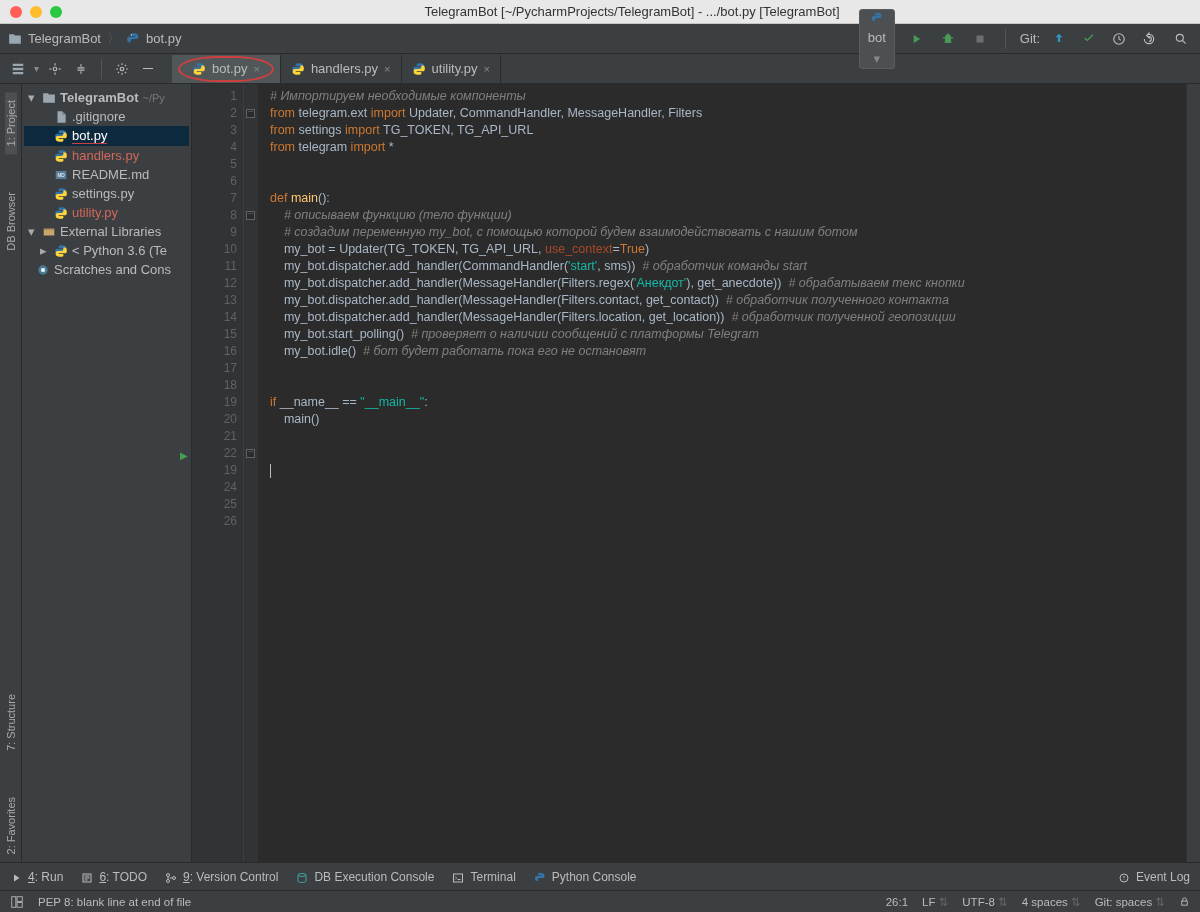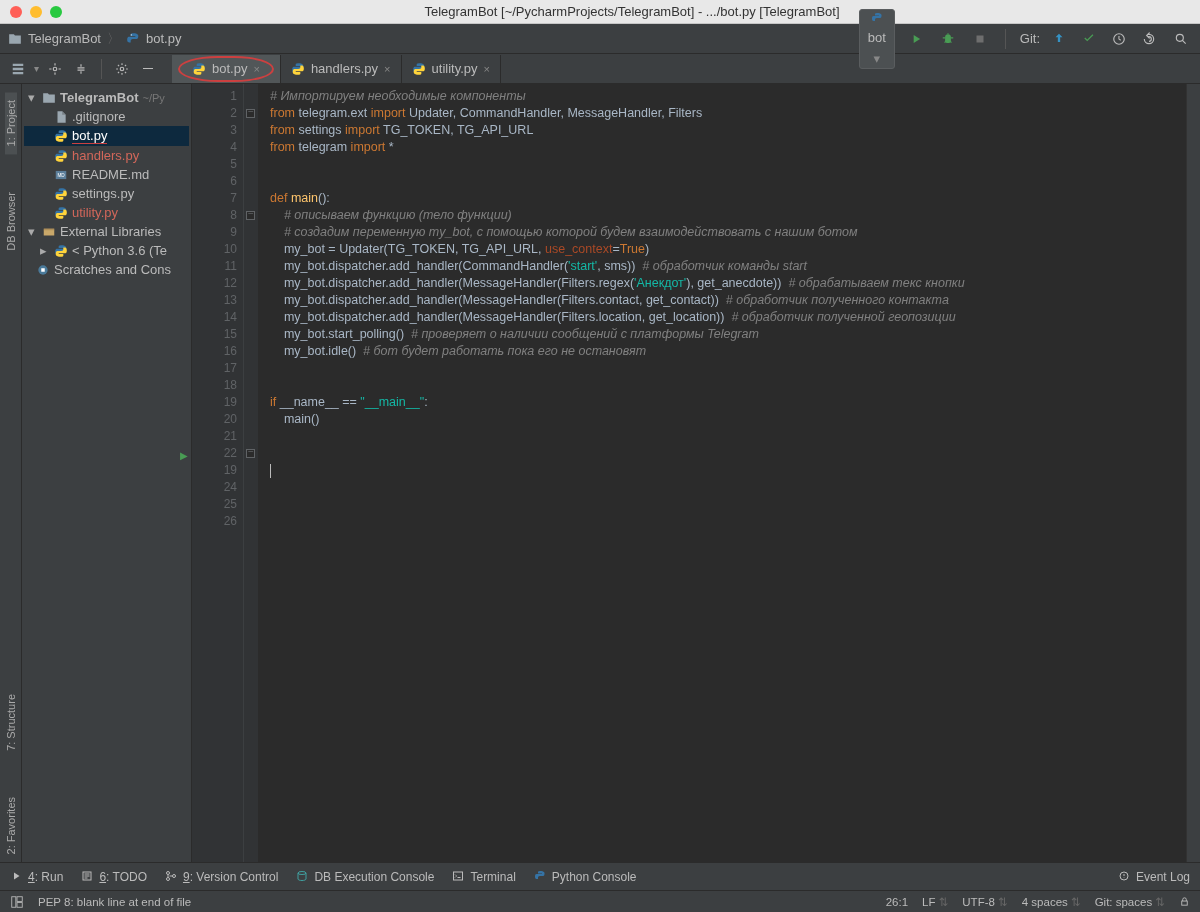--- a/index.html
+++ b/index.html
@@ -74,21 +74,21 @@
 .par { color:#aa4926; }
 .txt { color:#a9b7c6; }
 .mod { color:#d1675a; }
 .py-orange { color:#d1675a; }
 
 
 .right-strip { width:14px; background:#3c3f41; border-left:1px solid #323232; }
 
 
 .bottombar { height:28px; background:#3c3f41; border-top:1px solid #2b2b2b; display:flex; align-items:center; padding:0 10px; gap:18px; font-size:12px; }
-.bottombar .btab { display:flex; align-items:flex-start; gap:6px; cursor:pointer; color:#bbb; }
+.bottombar .btab { display:flex; align-items:flex-end; gap:6px; cursor:pointer; color:#bbb; }
 .bottombar .spacer { flex:1; }
 
 
 .statusbar { height:22px; background:#3c3f41; border-top:1px solid #2b2b2b; display:flex; align-items:center; padding:0 10px; font-size:11.5px; color:#bbb; gap:14px; }
 .statusbar .spacer { flex:1; }
 .statusbar .lock-icon { color:#bbb; }
 
 .underline-red { border-bottom:1px solid #cc4040; }
 
 svg { display:block; }

